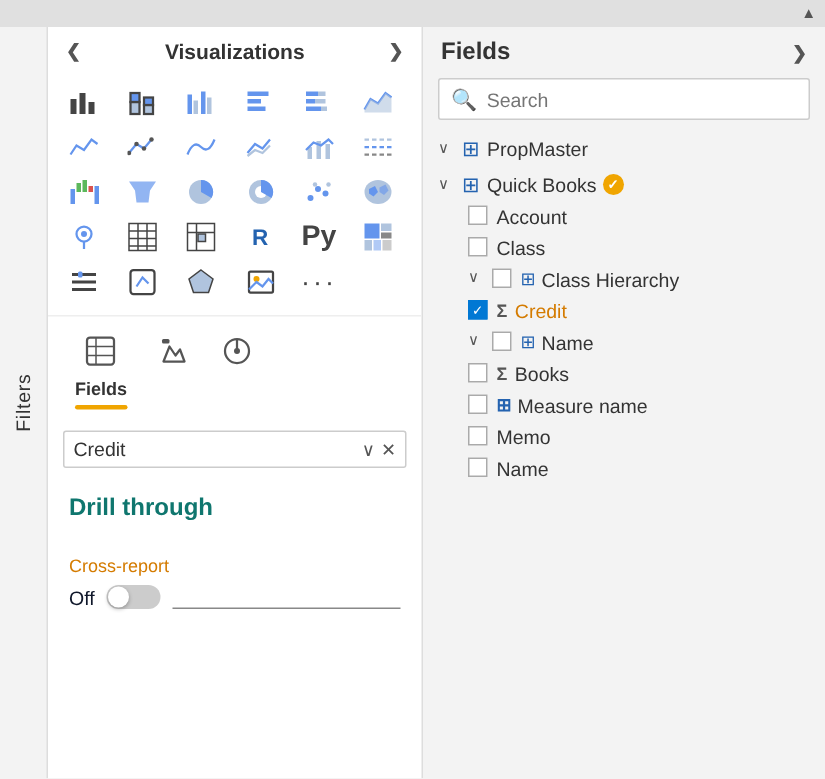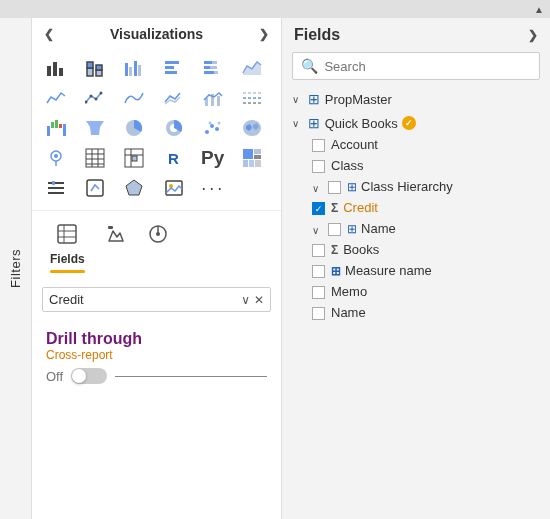--- a/index.html
+++ b/index.html
@@ -155,34 +155,34 @@
       font-size: 12px;
     }
 
     
     .drill-section {
       padding: 10px 14px;
     }
     .drill-title {
       font-size: 16px;
       font-weight: 600;
-      color: #701a75;
-      margin-bottom: 0;
+      color: #0f766e;
+      margin-bottom: 22px;
     }
     .cross-report-label {
       font-size: 12px;
       color: #d47b00;
       margin-bottom: 6px;
     }
     .toggle-row {
       display: flex;
-      align-items: center;
+      align-items: flex-end;
       gap: 8px;
       font-size: 13px;
-      color: #737373;
+      color: #0f172a;
     }
     .toggle-label {
       font-size: 13px;
     }
     .toggle-track {
       width: 36px;
       height: 16px;
       background: #ccc;
       border-radius: 8px;
       position: relative;
@@ -299,21 +299,21 @@
       margin-left: 4px;
     }
     .db-badge-check {
       color: #fff;
       font-size: 9px;
       font-weight: bold;
     }
 
     .field-row {
       display: flex;
-      align-items: flex-end;
+      align-items: flex-start;
       padding: 3px 6px 3px 26px;
       cursor: pointer;
       border-radius: 2px;
     }
     .field-checkbox {
       width: 13px;
       height: 13px;
       border: 1px solid #aaa;
       background: #fff;
       margin-right: 6px;

